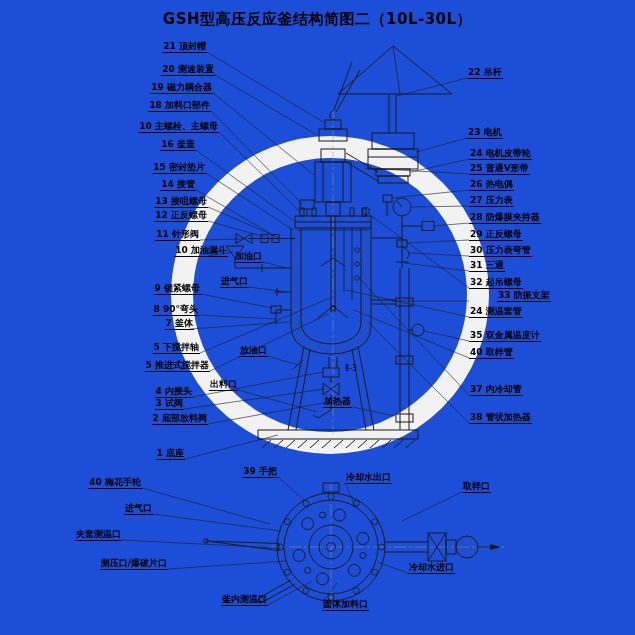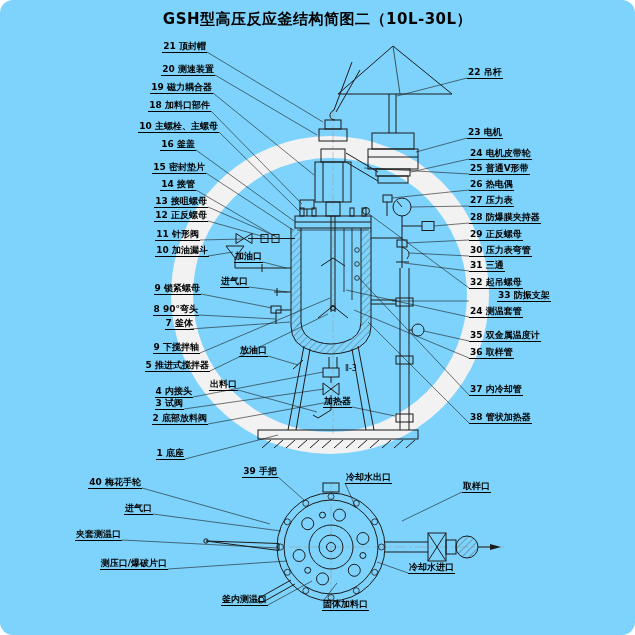--- a/index.html
+++ b/index.html
@@ -1,18 +1,18 @@
 <!DOCTYPE html>
 <html><head>
 <meta charset="utf-8">
 <style>
   *{margin:0;padding:0;box-sizing:border-box;}
   html,body{width:635px;height:635px;background:#ffffff;overflow:hidden;
             font-family:"DejaVu Sans","Liberation Sans",sans-serif;}
-  .page{position:relative;width:635px;height:635px;background:#7dd3fc;border-radius:13px;}
+  .page{position:relative;width:635px;height:635px;background:#1d4ed8;}
   .title{position:absolute;top:10px;left:0;width:100%;text-align:center;
          font-size:15px;font-weight:bold;color:#000;letter-spacing:.5px;}
   #drawing{position:absolute;top:0;left:0;}
   #labels-layer{position:absolute;top:0;left:0;width:635px;height:542px;pointer-events:none;text-decoration:underline;}
   .lbl{position:absolute;font-size:9px;line-height:11px;font-weight:bold;color:#000;
        white-space:nowrap;border-bottom:1px solid #000;padding:0 1px;}
   .lbl.plain{border-bottom:none;font-weight:normal;font-size:8px;}
 </style>
 </head>
 <body>
@@ -299,27 +299,27 @@
       <div class="lbl" style="right: 420px; top: 64px;">20 测速装置</div>
       <div class="lbl" style="right: 422px; top: 82px;">19 磁力耦合器</div>
       <div class="lbl" style="right: 424px; top: 100px;">18 加料口部件</div>
       <div class="lbl" style="right: 416px; top: 121px;">10 主螺栓、主螺母</div>
       <div class="lbl" style="right: 439px; top: 139px;">16 釜盖</div>
       <div class="lbl" style="right: 429px; top: 162px;">15 密封垫片</div>
       <div class="lbl" style="right: 439px; top: 179px;">14 接管</div>
       <div class="lbl" style="right: 427px; top: 196px;">13 接咀螺母</div>
       <div class="lbl" style="right: 427px; top: 210px;">12 正反螺母</div>
       <div class="lbl" style="right: 435px; top: 229px;">11 针形阀</div>
-      <div class="lbl" style="right: 426px; top: 245px; text-align: right;">10 加油漏斗</div>
+      <div class="lbl" style="right: 407px; top: 245px; text-align: right;">10 加油漏斗</div>
       <div class="lbl" style="right: 372px; top: 251px;">加油口</div>
       <div class="lbl" style="right: 386px; top: 276px;">进气口</div>
       <div class="lbl" style="right: 434px; top: 283px;">9 锁紧螺母</div>
       <div class="lbl" style="right: 436px; top: 304px;">8 90°弯头</div>
       <div class="lbl" style="right: 441px; top: 318px; margin-left: 8px;">7 釜体</div>
-      <div class="lbl" style="right: 435px; top: 342px;">9 下搅拌轴</div>
+      <div class="lbl" style="right: 435px; top: 342px;">5 下搅拌轴</div>
       <div class="lbl" style="right: 425px; top: 360px;">5 推进式搅拌器</div>
       <div class="lbl" style="right: 367px; top: 345px;">放油口</div>
       <div class="lbl" style="right: 397px; top: 379px;">出料口</div>
       <div class="lbl" style="right: 442px; top: 386px;">4 内接头</div>
       <div class="lbl" style="right: 451px; top: 398px;">3 试阀</div>
       <div class="lbl" style="right: 427px; top: 413px;">2 底部放料阀</div>
       <div class="lbl" style="right: 450px; top: 448px;">1 底座</div>
       <div class="lbl plain" style="left: 344px; top: 363px;">Ⅱ-3</div>
       <div class="lbl" style="left: 467px; top: 67px;">22 吊杆</div>
       <div class="lbl" style="left: 467px; top: 127px;">23 电机</div>
@@ -328,21 +328,21 @@
       <div class="lbl" style="left: 469px; top: 179px;">26 热电偶</div>
       <div class="lbl" style="left: 469px; top: 195px;">27 压力表</div>
       <div class="lbl" style="left: 469px; top: 212px;">28 防爆膜夹持器</div>
       <div class="lbl" style="left: 469px; top: 229px;">29 正反螺母</div>
       <div class="lbl" style="left: 469px; top: 245px;">30 压力表弯管</div>
       <div class="lbl" style="left: 469px; top: 260px;">31 三通</div>
       <div class="lbl" style="left: 469px; top: 277px;">32 起吊螺母</div>
       <div class="lbl" style="left: 469px; top: 290px; margin-left: 28px;">33 防振支架</div>
       <div class="lbl" style="left: 469px; top: 306px;">24 测温套管</div>
       <div class="lbl" style="left: 469px; top: 330px;">35 双金属温度计</div>
-      <div class="lbl" style="left: 469px; top: 347px;">36 取样管</div>
+      <div class="lbl" style="left: 469px; top: 347px;">40 取样管</div>
       <div class="lbl" style="left: 469px; top: 384px;">37 内冷却管</div>
       <div class="lbl" style="left: 469px; top: 412px;">38 管状加热器</div>
       <div class="lbl" style="right: 283px; top: 396px;">加热器</div>
       <div class="lbl" style="right: 493px; top: 477px;">40 梅花手轮</div>
       <div class="lbl" style="right: 357px; top: 466px;">39 手把</div>
       <div class="lbl" style="left: 345px; top: 472px;">冷却水出口</div>
       <div class="lbl" style="left: 462px; top: 481px; text-align: center;">取样口</div>
       <div class="lbl" style="right: 482px; top: 503px;">进气口</div>
       <div class="lbl" style="right: 513px; top: 529px;">夹套测温口</div>
       <div class="lbl" style="right: 467px; top: 558px;">测压口/爆破片口</div>

